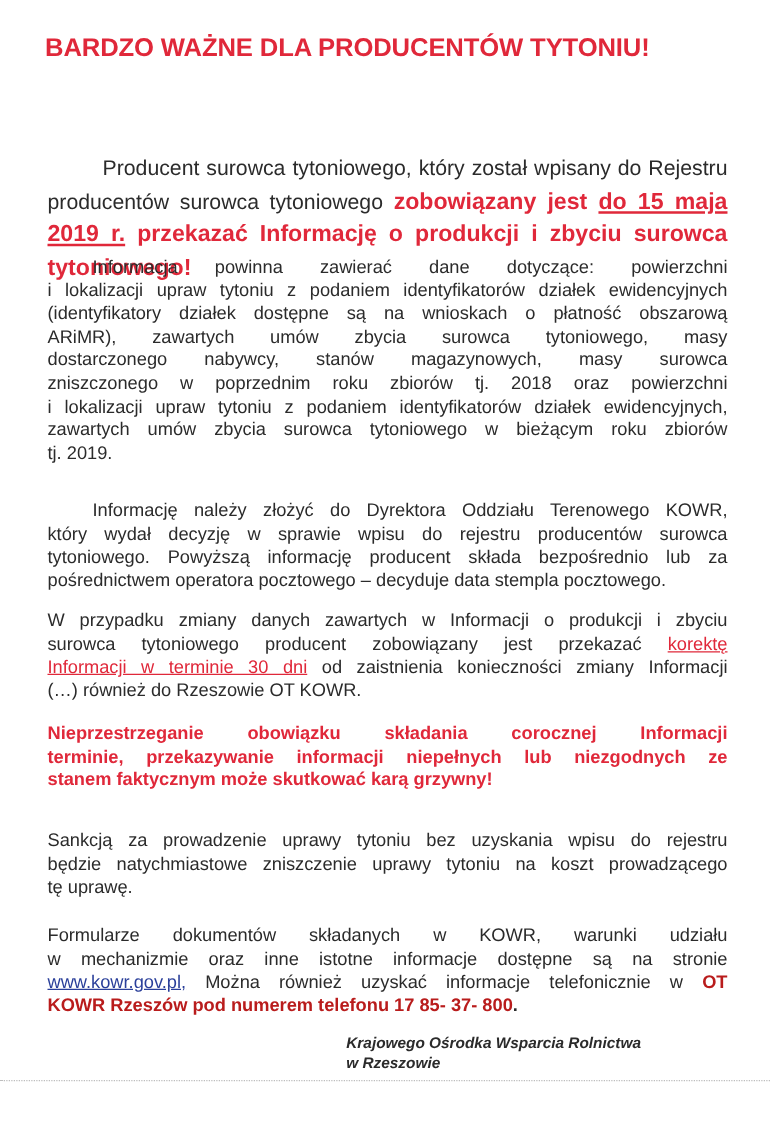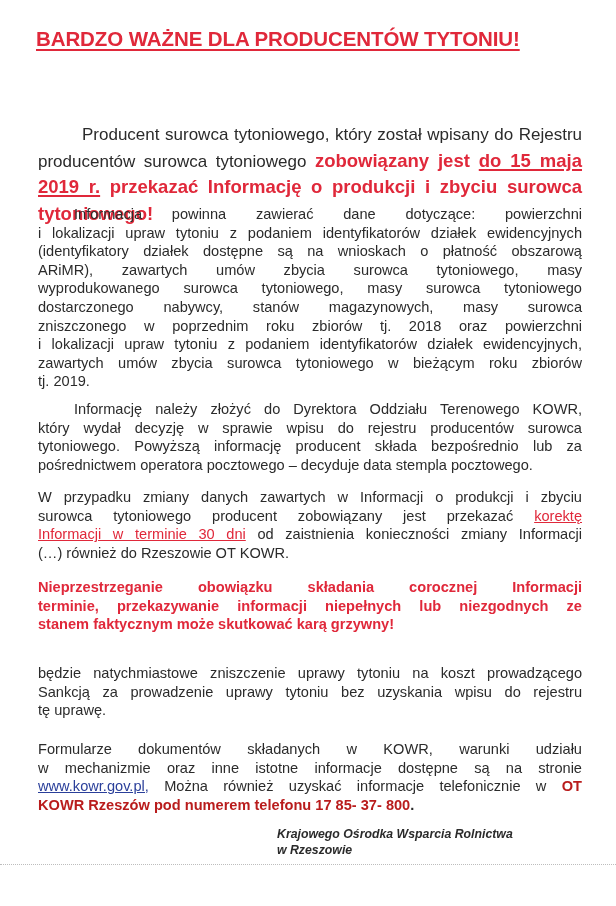--- a/index.html
+++ b/index.html
@@ -4,21 +4,21 @@
 <style>
   html, body { margin: 0; padding: 0; background: #ffffff; }
   body {
     width: 616px; height: 906px; overflow: hidden; position: relative;
     font-family: "Liberation Sans", sans-serif; color: #2b2b2b;
   }
   .page { position: absolute; left: 0; top: 0; width: 616px; height: 906px; }
   .title {
     position: absolute; left: 36px; top: 27px; width: 556px;
     font-size: 20.5px; font-weight: bold; color: #e0283a;
-    text-decoration: underline; text-decoration-thickness: 2px; text-underline-offset: 3px;
+    text-decoration-thickness: 2px; text-underline-offset: 3px;
     white-space: nowrap; letter-spacing: -0.1px;
   }
   .block { position: absolute; left: 38px; width: 544px; text-align: justify; }
   .p1 { top: 94px; font-size: 17px; line-height: 25.5px; margin-top: 28px; }
   .p1 .strong { font-weight: bold; color: #e0283a; font-size: 18.5px; }
   .p1 .date { text-decoration: underline; text-decoration-thickness: 2px; text-underline-offset: 2px; }
   .body { font-size: 14.6px; line-height: 18.6px; }
   .p2 { top: 205px; }
   .p3 { top: 400px; }
   .p4 { top: 488px; }
@@ -49,21 +49,20 @@
 
   <div class="title">BARDZO WAŻNE DLA PRODUCENTÓW TYTONIU!</div>
 
   <div class="block p1"><span class="indent-lg"></span><span>Producent surowca tytoniowego, który został wpisany do Rejestru producentów surowca tytoniowego </span><span class="strong">zobowiązany jest </span><span class="strong date">do 15 maja 2019 r.</span><span class="strong"> przekazać Informację o produkcji i zbyciu surowca tytoniowego!</span></div>
 
   <div class="block body p2">
     <span class="jl"><span class="indent"></span><span>Informacja powinna zawierać dane dotyczące: powierzchni</span></span>
     <span class="jl">i lokalizacji upraw tytoniu z podaniem identyfikatorów działek ewidencyjnych</span>
     <span class="jl">(identyfikatory działek dostępne są na wnioskach o płatność obszarową</span>
     <span class="jl">ARiMR), zawartych umów zbycia surowca tytoniowego, masy</span>
-    <span class="jl">wyprodukowanego surowca tytoniowego, masy surowca tytoniowego</span>
     <span class="jl">dostarczonego nabywcy, stanów magazynowych, masy surowca</span>
     <span class="jl">zniszczonego w poprzednim roku zbiorów tj. 2018 oraz powierzchni</span>
     <span class="jl">i lokalizacji upraw tytoniu z podaniem identyfikatorów działek ewidencyjnych,</span>
     <span class="jl">zawartych umów zbycia surowca tytoniowego w bieżącym roku zbiorów</span>
     <span class="ll">tj. 2019.</span>
   </div>
 
   <div class="block body p3">
     <span class="jl"><span class="indent"></span><span>Informację należy złożyć do Dyrektora Oddziału Terenowego KOWR,</span></span>
     <span class="jl">który wydał decyzję w sprawie wpisu do rejestru producentów surowca</span>
@@ -78,22 +77,22 @@
     <span class="ll">(…) również do Rzeszowie OT KOWR.</span>
   </div>
 
   <div class="block body p5">
     <span class="jl">Nieprzestrzeganie obowiązku składania corocznej Informacji</span>
     <span class="jl">terminie, przekazywanie informacji niepełnych lub niezgodnych ze</span>
     <span class="ll">stanem faktycznym może skutkować karą grzywny!</span>
   </div>
 
   <div class="block body p6">
+    <span class="jl">Sankcją za prowadzenie uprawy tytoniu bez uzyskania wpisu do rejestru</span>
     <span class="jl">będzie natychmiastowe zniszczenie uprawy tytoniu na koszt prowadzącego</span>
-    <span class="jl">Sankcją za prowadzenie uprawy tytoniu bez uzyskania wpisu do rejestru</span>
     <span class="ll">tę uprawę.</span>
   </div>
 
   <div class="block body p7">
     <span class="jl">Formularze dokumentów składanych w KOWR, warunki udziału</span>
     <span class="jl">w mechanizmie oraz inne istotne informacje dostępne są na stronie</span>
     <span class="jl"><span class="link">www.kowr.gov.pl,</span><span> Można również uzyskać informacje telefonicznie w </span><span class="red-bold">OT</span></span>
     <span class="ll"><span class="red-bold">KOWR Rzeszów pod numerem telefonu 17 85- 37- 800</span><span class="red-bold" style="color:#2b2b2b">.</span></span>
   </div>
 

